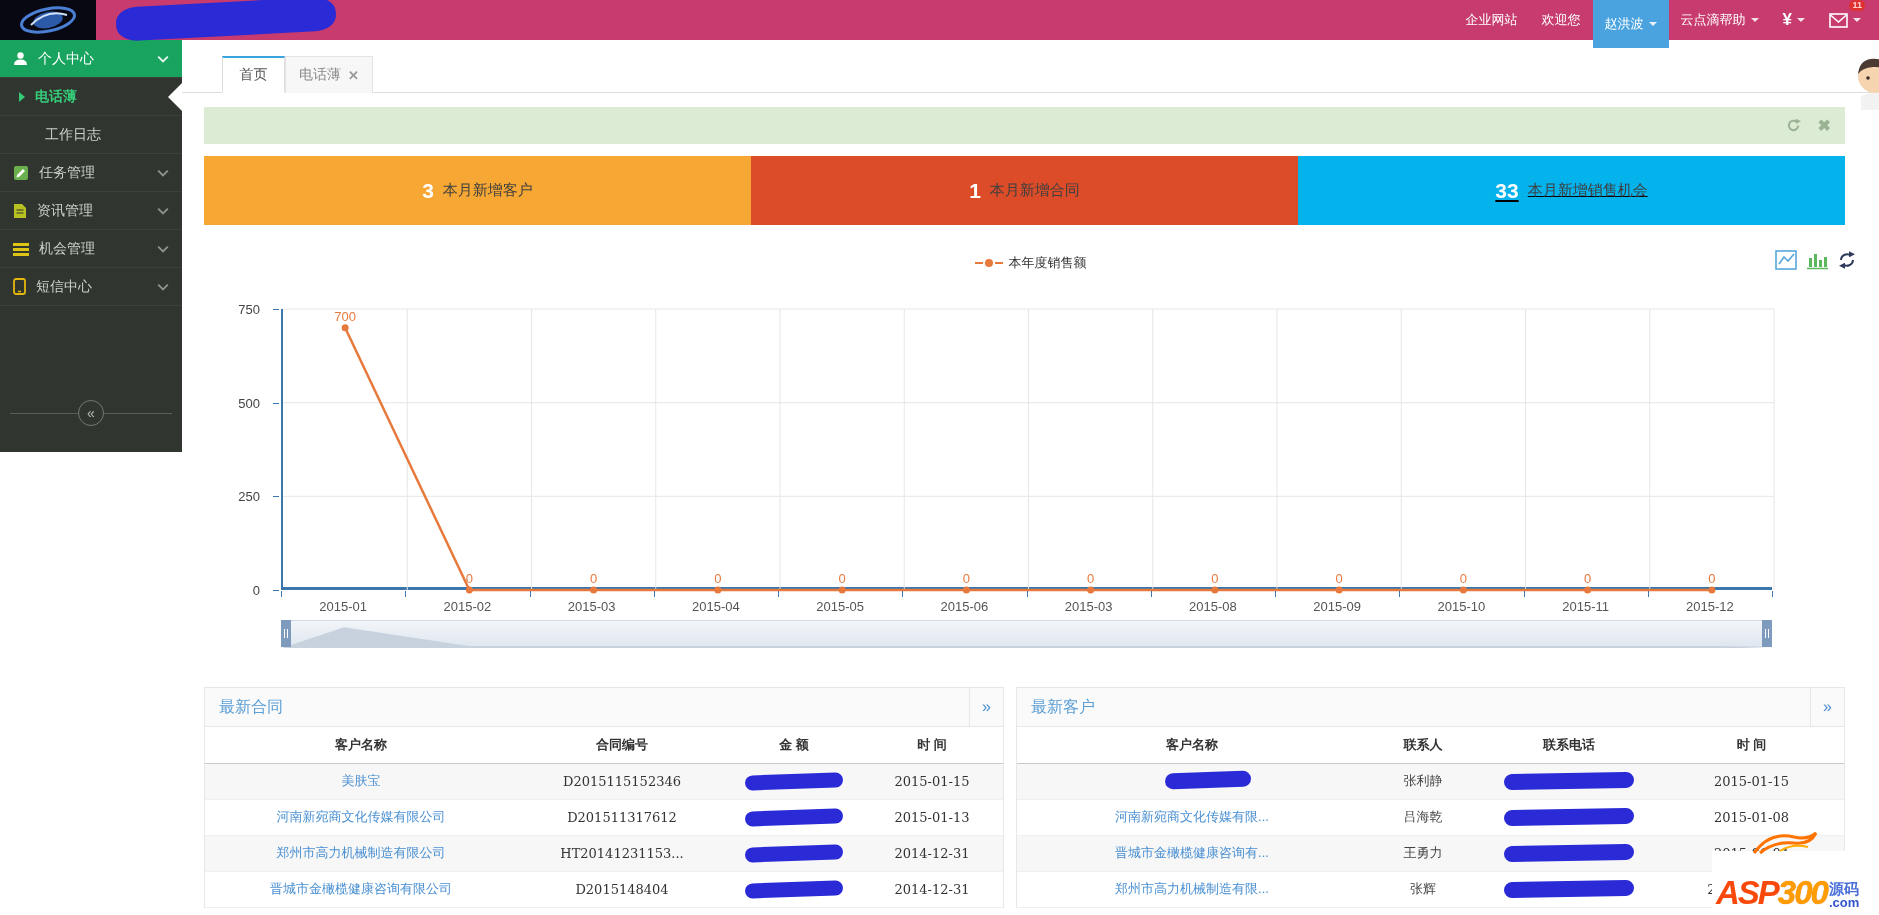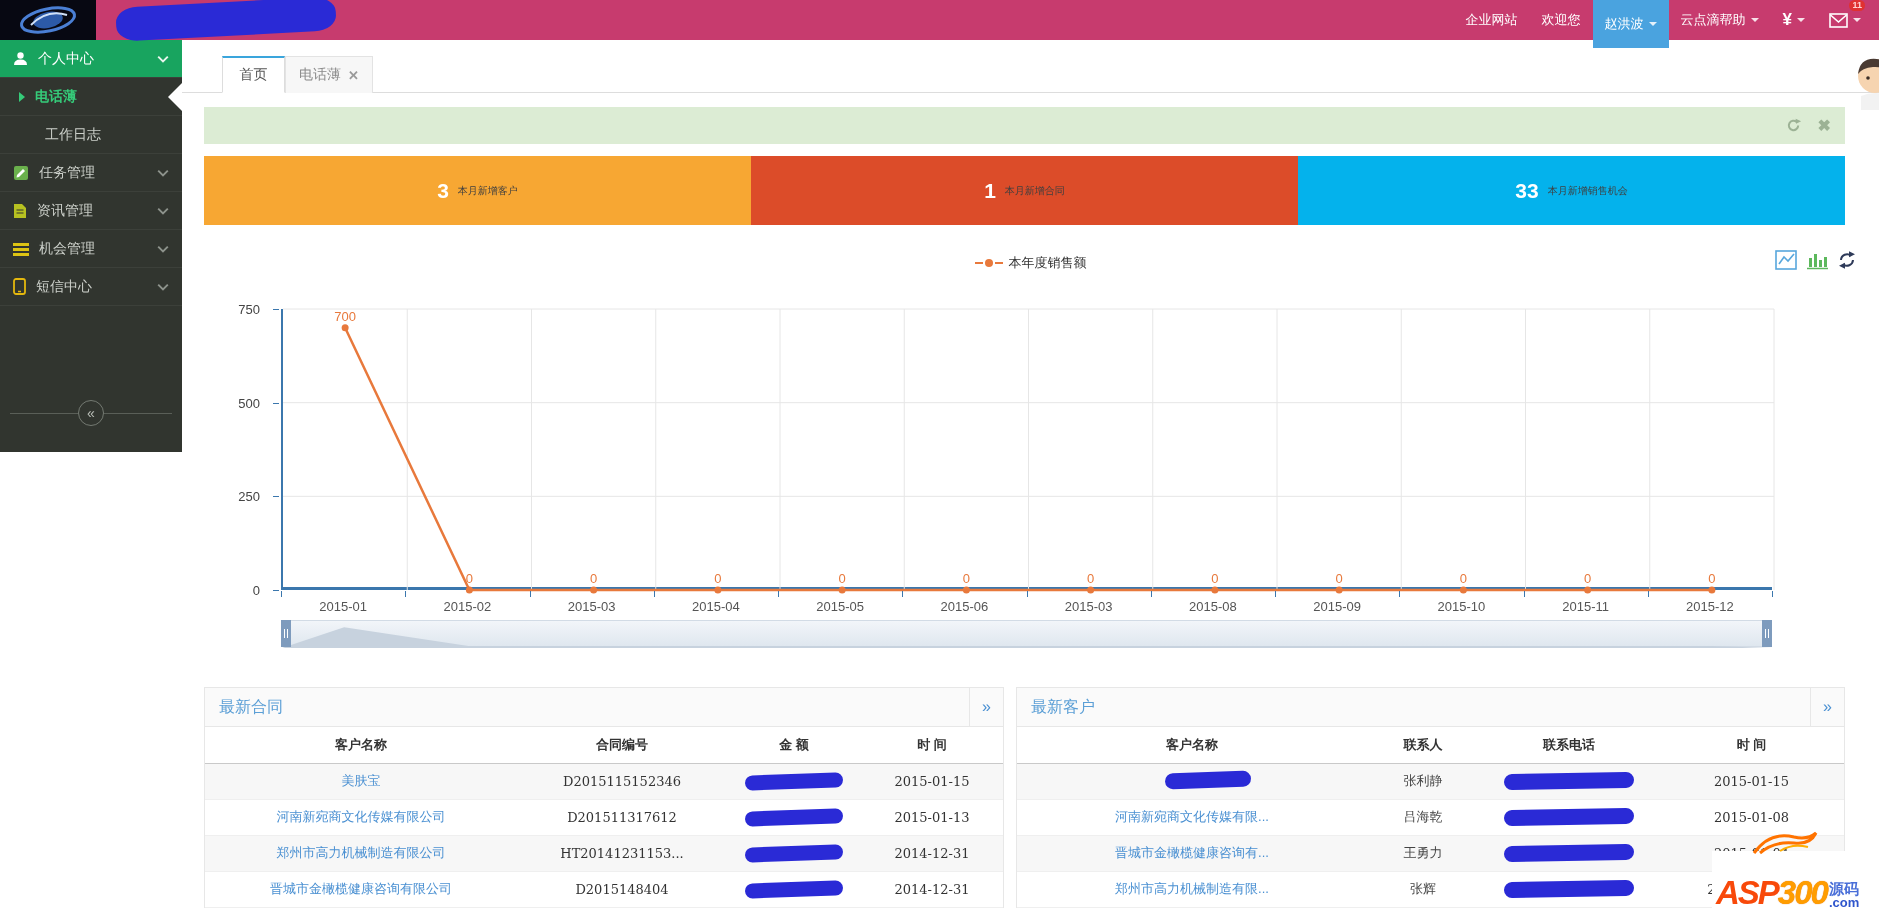--- a/index.html
+++ b/index.html
@@ -47,21 +47,21 @@
   .notice { position:absolute; left:204px; top:107px; width:1641px; height:37px; background:#dcecd4; display:flex; align-items:center; z-index:4; }
   .notice-text { flex:1; text-align:center; color:#6fa05a; font-size:13px; }
   .notice-icons { position:absolute; right:14px; top:0; height:37px; display:flex; align-items:center; gap:16px; color:#9cb295; }
   .notice-icons .nicon { cursor:pointer; display:flex; }
   .nclose { font-size:16px; font-weight:bold; color:#9cb295; }
 
   
   .stats { position:absolute; left:204px; top:156px; width:1641px; height:69px; display:flex; z-index:4; }
   .stat { flex:1; display:flex; align-items:center; justify-content:center; gap:9px; cursor:pointer; }
   .stat .num { font-size:21px; color:#fff; font-weight:bold; }
-  .stat .lab { font-size:10px; color:#3f3f3f; }
+  .stat .lab { font-size:15px; color:#3f3f3f; }
 
   
   .chart-legend { position:absolute; left:182px; top:250px; width:1697px; text-align:center; z-index:4; }
   .legend-inner { display:inline-flex; align-items:center; gap:6px; font-size:13px; color:#333; cursor:pointer; }
   .lm { display:inline-flex; align-items:center; gap:2px; }
   .lm i { width:8px; height:2px; background:#e8793c; display:inline-block; }
   .lm b { width:8px; height:8px; border-radius:50%; background:#e8793c; display:inline-block; }
   .chart-tools { position:absolute; right:22px; top:250px; display:flex; gap:9px; z-index:4; }
   .tool { cursor:pointer; display:flex; }
 
@@ -255,21 +255,21 @@
 
   <div class="stats">
     <div class="stat" style="background: rgb(247, 167, 51);">
       <span class="num">3</span>
       <span class="lab">本月新增客户</span>
     </div>
     <div class="stat" style="background: rgb(220, 76, 41);">
       <span class="num">1</span>
       <span class="lab">本月新增合同</span>
     </div>
-    <div class="stat" style="background: rgb(4, 178, 236);">
+    <div class="stat" style="background: rgb(4, 178, 236); text-decoration: underline;">
       <span class="num">33</span>
       <span class="lab">本月新增销售机会</span>
     </div>
   </div>
 
   <div class="chart-legend">
     <span class="legend-inner">
       <span class="lm">
           <i></i>
           <b></b>

